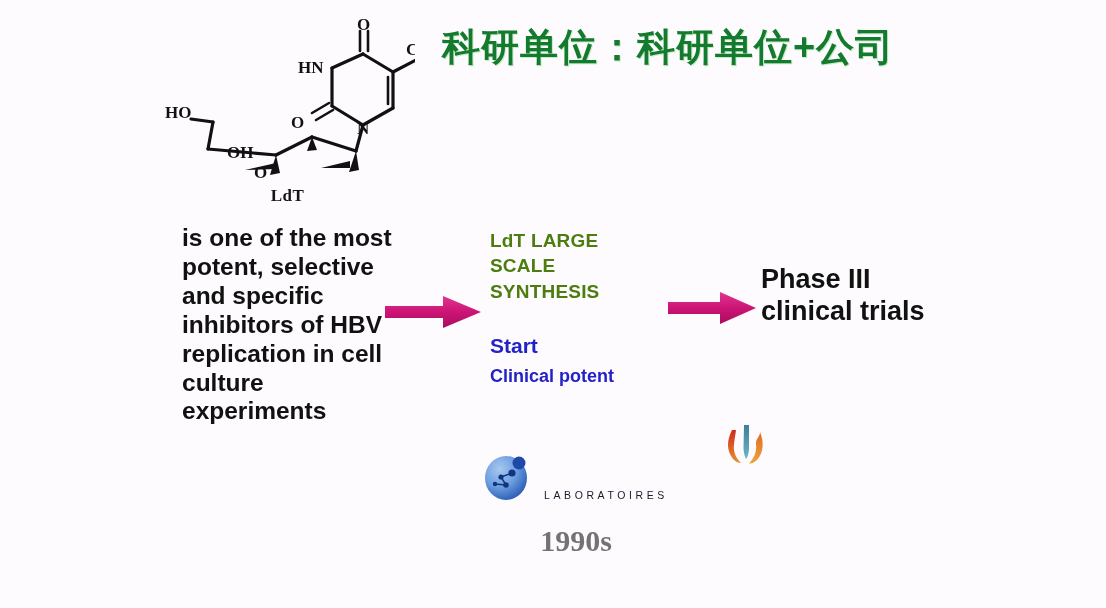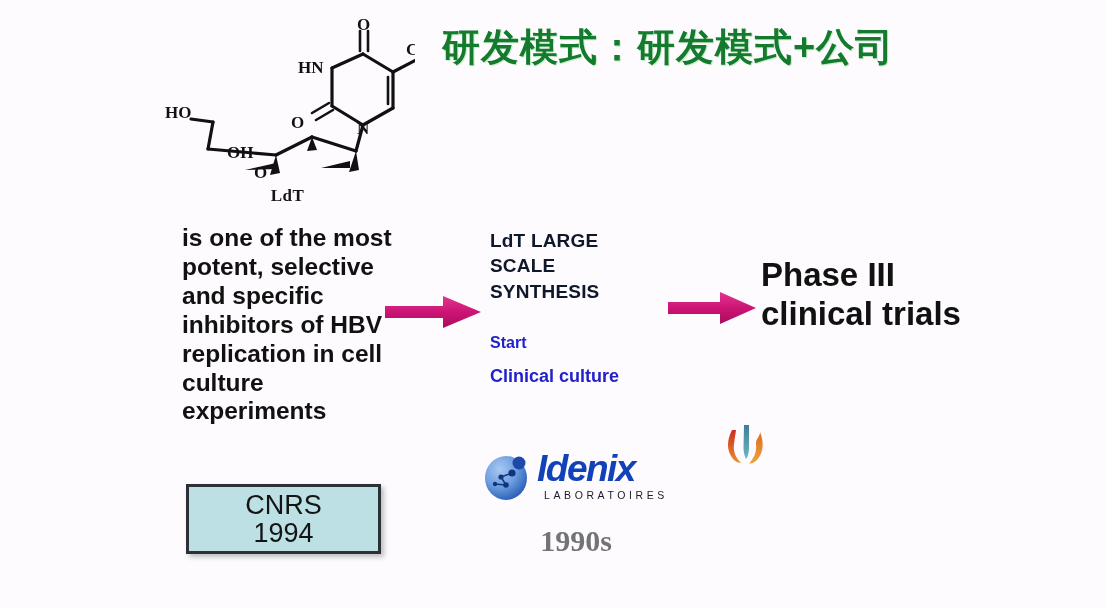--- a/index.html
+++ b/index.html
@@ -104,29 +104,29 @@
   
   #mid-block1 {
     position: absolute;
     left: 490px;
     top: 228px;
     width: 175px;
     font-family: "Liberation Sans", sans-serif;
     font-size: 19px;
     font-weight: bold;
     line-height: 1.33;
-    color: #0f172a;
+    color: #4d7c0f;
     letter-spacing: 0.2px;
   }
   #mid-start {
     position: absolute;
     left: 490px;
     top: 334px;
     font-family: "Liberation Sans", sans-serif;
-    font-size: 16px;
+    font-size: 21px;
     font-weight: bold;
     color: #2222c8;
   }
   #mid-clinical {
     position: absolute;
     left: 490px;
     top: 366px;
     font-family: "Liberation Sans", sans-serif;
     font-size: 18px;
     font-weight: bold;
@@ -179,24 +179,24 @@
     font-family: "Liberation Serif", serif;
     font-size: 30px;
     font-weight: bold;
     color: #737373;
   }
 
   
   #phase-text {
     position: absolute;
     left: 761px;
-    top: 256px;
+    top: 264px;
     width: 200px;
     font-family: "Liberation Sans", sans-serif;
-    font-size: 33px;
+    font-size: 27px;
     font-weight: bold;
     line-height: 1.18;
     color: #111111;
   }
   #novartis-logo {
     position: absolute;
     left: 722px;
     top: 422px;
     width: 215px;
     height: 48px;
@@ -228,21 +228,21 @@
     font-size: 30px;
     font-weight: bold;
     color: #141414;
   }
 </style>
 </head>
 <body>
 
 <div id="slide">
 
-  <div id="title">研发模式：研发模式+公司</div>
+  <div id="title">科研单位：科研单位+公司</div>
 
   <div id="structure">
     <svg width="255" height="172" viewBox="0 0 255 172" xmlns="http://www.w3.org/2000/svg">
       <g stroke="#111" stroke-width="3.2" fill="none" stroke-linecap="round">
 
         <line x1="172" y1="50" x2="172" y2="88"></line>
         <line x1="172" y1="88" x2="203" y2="107"></line>
         <line x1="203" y1="107" x2="233" y2="90"></line>
         <line x1="233" y1="90" x2="233" y2="54"></line>
         <line x1="233" y1="54" x2="203" y2="36"></line>
@@ -288,24 +288,20 @@
         <text x="5" y="100">HO</text>
         <text x="67" y="140">OH</text>
         <text x="94" y="160">O</text>
       </g>
     </svg>
   </div>
   <div id="ldt-label">LdT</div>
 
   <div id="left-text">is one of the most potent, selective and specific inhibitors of HBV replication in cell culture experiments</div>
 
-  <div id="cnrs-box">
-    <div class="line">CNRS</div>
-    <div class="line">1994</div>
-  </div>
 
   <div class="arrow" id="arrow1">
     <svg width="100" height="40" viewBox="0 0 100 40" xmlns="http://www.w3.org/2000/svg">
       <defs>
         <linearGradient id="ag1" x1="0" y1="0" x2="0" y2="1">
           <stop offset="0%" stop-color="#e0368f"></stop>
           <stop offset="50%" stop-color="#cc1475"></stop>
           <stop offset="100%" stop-color="#a80d5d"></stop>
         </linearGradient>
       </defs>
@@ -321,21 +317,21 @@
           <stop offset="50%" stop-color="#cc1475"></stop>
           <stop offset="100%" stop-color="#a80d5d"></stop>
         </linearGradient>
       </defs>
       <polygon points="0,14 52,14 52,4 88,20 52,36 52,26 0,26" fill="url(#ag2)"></polygon>
     </svg>
   </div>
 
   <div id="mid-block1">LdT LARGE SCALE SYNTHESIS</div>
   <div id="mid-start">Start</div>
-  <div id="mid-clinical">Clinical culture</div>
+  <div id="mid-clinical">Clinical potent</div>
 
   <div id="idenix-logo">
     <div id="idenix-sphere">
       <svg width="50" height="50" viewBox="0 0 50 50" xmlns="http://www.w3.org/2000/svg">
         <defs>
           <radialGradient id="sph" cx="35%" cy="30%" r="72%">
             <stop offset="0%" stop-color="#a8c8f0"></stop>
             <stop offset="55%" stop-color="#6d9fe0"></stop>
             <stop offset="100%" stop-color="#2f62b8"></stop>
           </radialGradient>
@@ -346,21 +342,20 @@
         <circle cx="19" cy="25" r="2.6" fill="#13357f"></circle>
         <circle cx="24" cy="33" r="2.8" fill="#13357f"></circle>
         <circle cx="13" cy="32" r="2.2" fill="#13357f"></circle>
         <g stroke="#13357f" stroke-width="1.5">
           <line x1="30" y1="21" x2="19" y2="25"></line>
           <line x1="19" y1="25" x2="24" y2="33"></line>
           <line x1="24" y1="33" x2="13" y2="32"></line>
         </g>
       </svg>
     </div>
-    <div id="idenix-word">Idenix</div>
     <div id="idenix-sub">LABORATOIRES</div>
   </div>
   <div id="idenix-year">1990s</div>
 
   <div id="phase-text">Phase III clinical trials</div>
 
   <div id="novartis-logo">
     <div id="novartis-flame">
       <svg width="48" height="46" viewBox="0 0 48 46" xmlns="http://www.w3.org/2000/svg">
         <defs>

